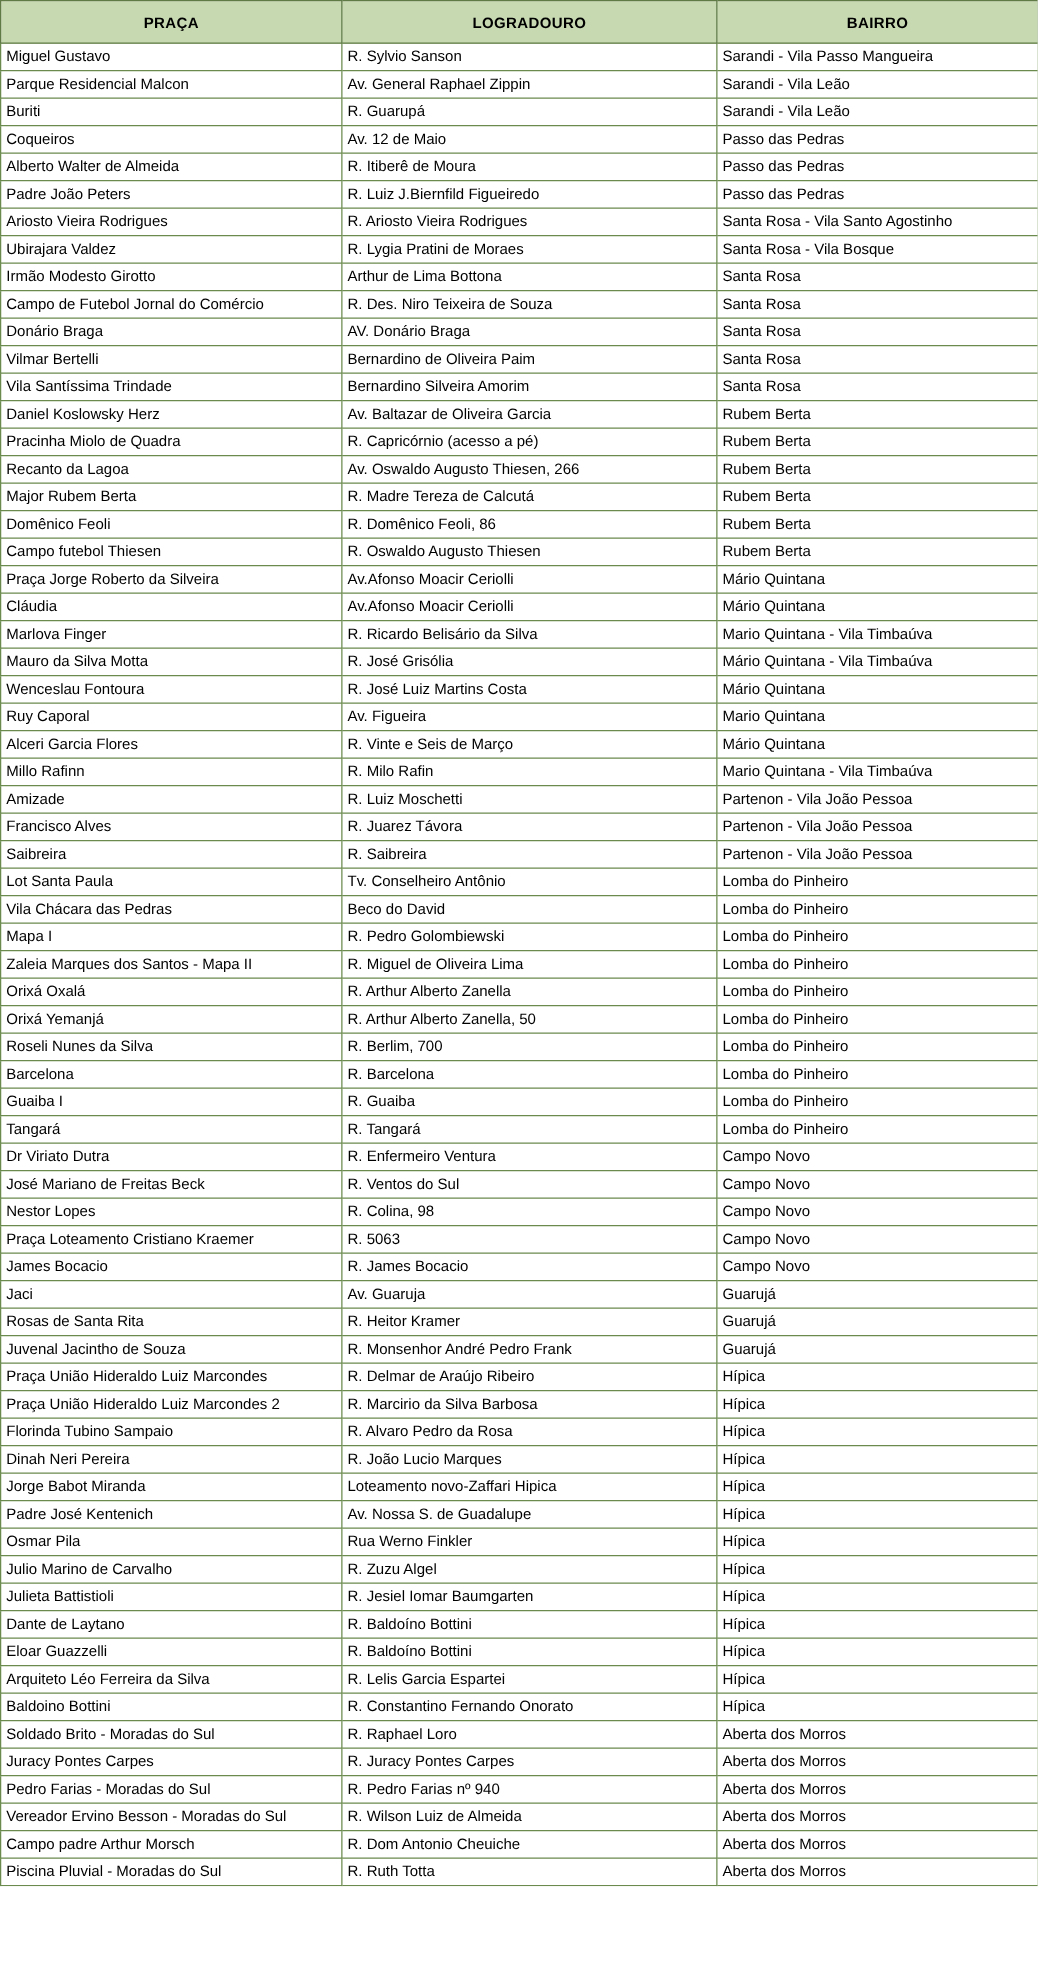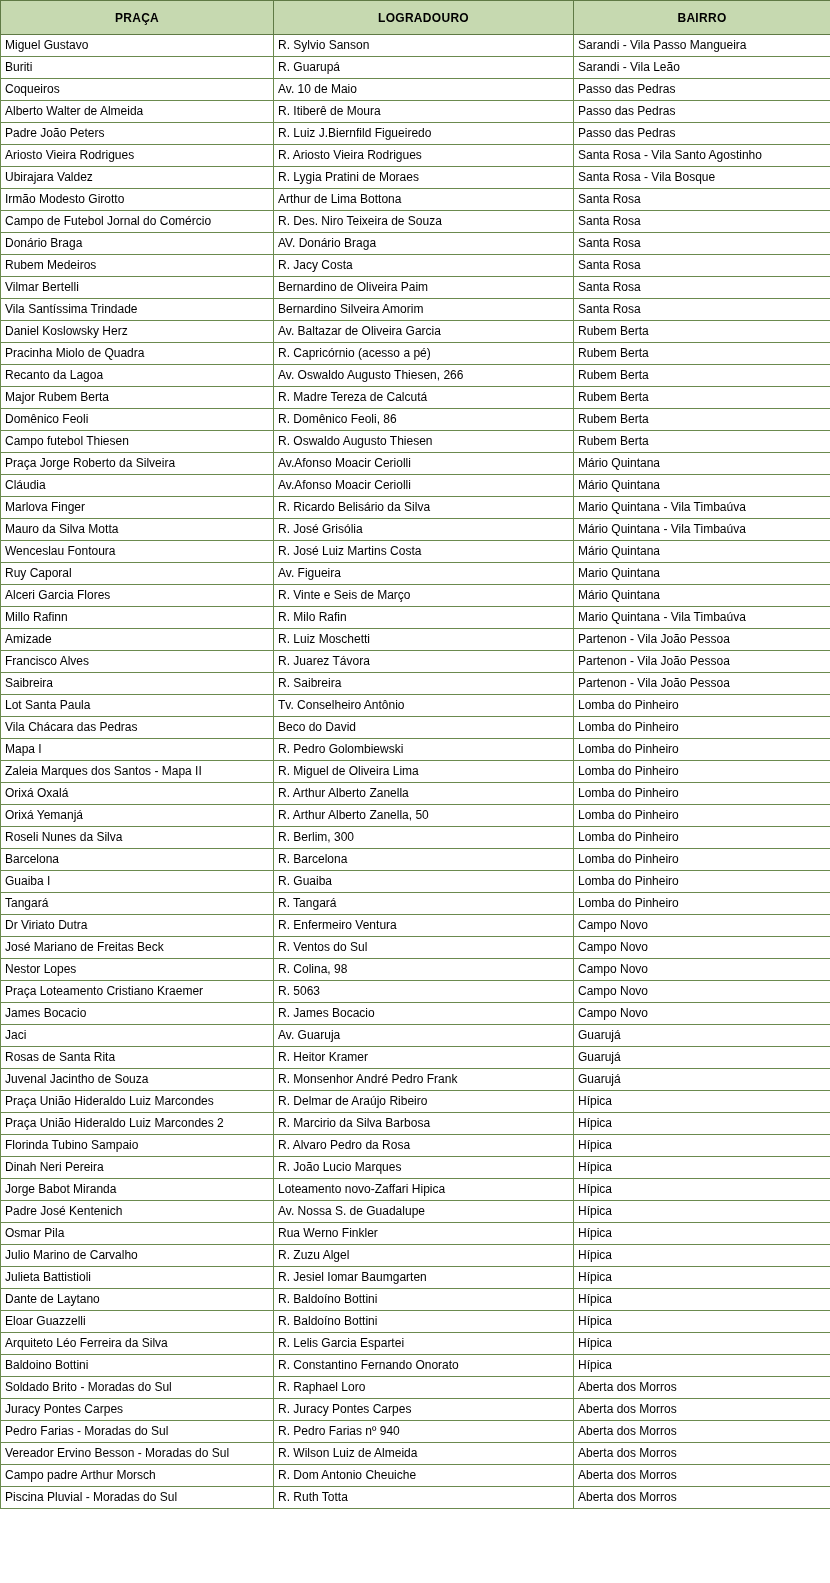--- a/index.html
+++ b/index.html
@@ -60,27 +60,32 @@
       <th>BAIRRO</th>
     </tr>
   </thead>
   <tbody id="table-body">
       <tr>
         <td>Miguel Gustavo</td>
         <td>R. Sylvio Sanson</td>
         <td>Sarandi - Vila Passo Mangueira</td>
       </tr>
       <tr>
+        <td>Parque Residencial Malcon</td>
+        <td>Av. General Raphael Zippin</td>
+        <td>Sarandi - Vila Leão</td>
+      </tr>
+      <tr>
         <td>Buriti</td>
         <td>R. Guarupá</td>
         <td>Sarandi - Vila Leão</td>
       </tr>
       <tr>
         <td>Coqueiros</td>
-        <td>Av. 10 de Maio</td>
+        <td>Av. 12 de Maio</td>
         <td>Passo das Pedras</td>
       </tr>
       <tr>
         <td>Alberto Walter de Almeida</td>
         <td>R. Itiberê de Moura</td>
         <td>Passo das Pedras</td>
       </tr>
       <tr>
         <td>Padre João Peters</td>
         <td>R. Luiz J.Biernfild Figueiredo</td>
@@ -105,25 +110,20 @@
         <td>Campo de Futebol Jornal do Comércio</td>
         <td>R. Des. Niro Teixeira de Souza</td>
         <td>Santa Rosa</td>
       </tr>
       <tr>
         <td>Donário Braga</td>
         <td>AV. Donário Braga</td>
         <td>Santa Rosa</td>
       </tr>
       <tr>
-        <td>Rubem Medeiros</td>
-        <td>R. Jacy Costa</td>
-        <td>Santa Rosa</td>
-      </tr>
-      <tr>
         <td>Vilmar Bertelli</td>
         <td>Bernardino de Oliveira Paim</td>
         <td>Santa Rosa</td>
       </tr>
       <tr>
         <td>Vila Santíssima Trindade</td>
         <td>Bernardino Silveira Amorim</td>
         <td>Santa Rosa</td>
       </tr>
       <tr>
@@ -236,21 +236,21 @@
         <td>R. Arthur Alberto Zanella</td>
         <td>Lomba do Pinheiro</td>
       </tr>
       <tr>
         <td>Orixá Yemanjá</td>
         <td>R. Arthur Alberto Zanella, 50</td>
         <td>Lomba do Pinheiro</td>
       </tr>
       <tr>
         <td>Roseli Nunes da Silva</td>
-        <td>R. Berlim, 300</td>
+        <td>R. Berlim, 700</td>
         <td>Lomba do Pinheiro</td>
       </tr>
       <tr>
         <td>Barcelona</td>
         <td>R. Barcelona</td>
         <td>Lomba do Pinheiro</td>
       </tr>
       <tr>
         <td>Guaiba I</td>
         <td>R. Guaiba</td>

